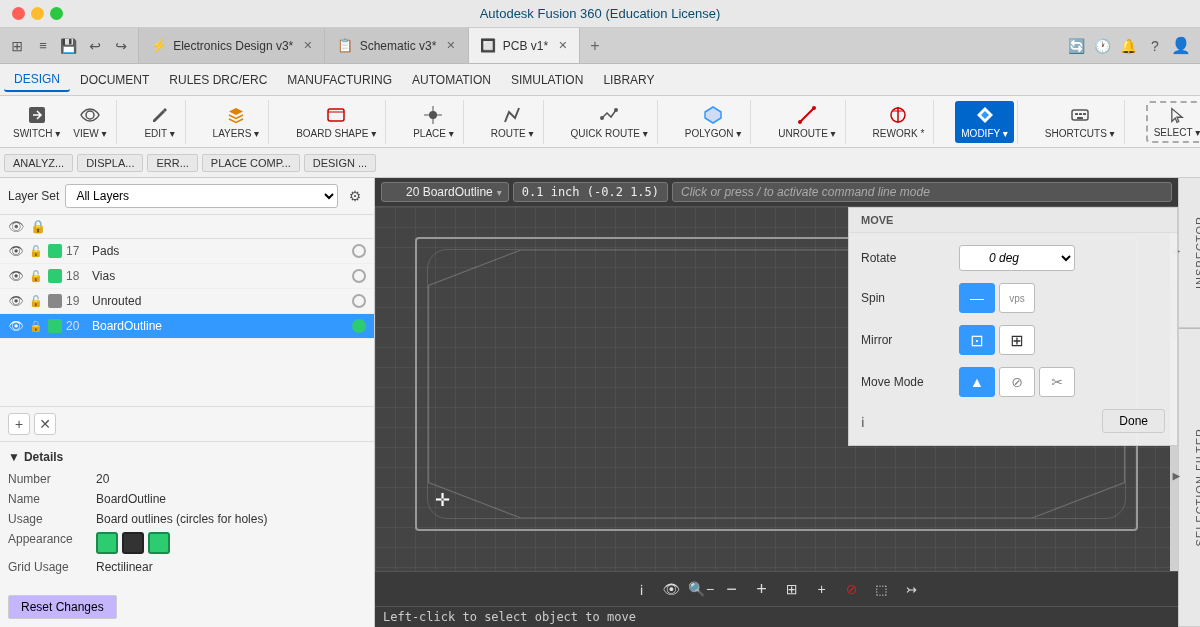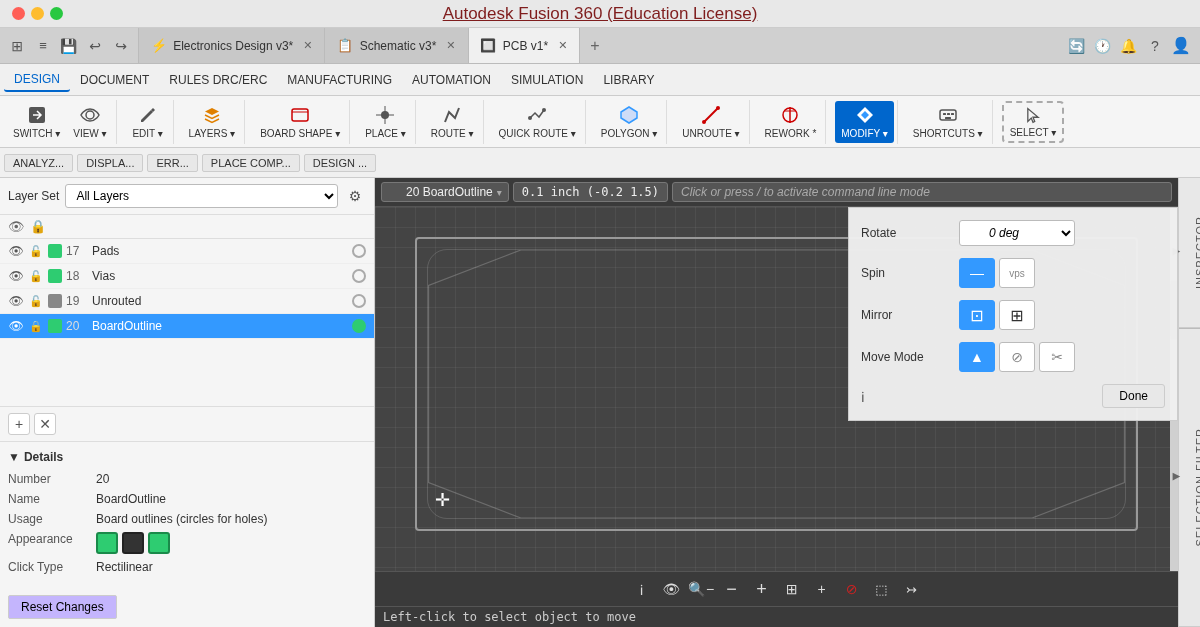--- a/index.html
+++ b/index.html
@@ -1,20 +1,20 @@
 <!DOCTYPE html>
 <html><head>
   <meta charset="utf-8">
   <style>
     * { box-sizing: border-box; margin: 0; padding: 0; }
     body { font-family: -apple-system, BlinkMacSystemFont, 'Segoe UI', Arial, sans-serif; font-size: 12px; background: #2b2b2b; color: #333; overflow: hidden; width: 1200px; height: 627px; }
 
     
     .titlebar { background: #e8e8e8; height: 28px; display: flex; align-items: center; justify-content: center; position: relative; border-bottom: 1px solid #ccc; }
-    .titlebar-title { font-size: 17px; color: #7f1d1d; font-weight: 500; text-decoration: underline; }
+    .titlebar-title { font-size: 13px; color: #0c4a6e; font-weight: 500; }
     .traffic-lights { position: absolute; left: 12px; display: flex; gap: 6px; align-items: center; }
     .traffic-btn { width: 13px; height: 13px; border-radius: 50%; border: none; cursor: pointer; }
     .traffic-close { background: #ff5f57; }
     .traffic-min { background: #febc2e; }
     .traffic-max { background: #28c840; }
 
     
     .tabbar { background: #d0d0d0; height: 36px; display: flex; align-items: stretch; border-bottom: 1px solid #bbb; }
     .tab { display: flex; align-items: center; padding: 0 12px; gap: 6px; font-size: 12px; color: #333; cursor: pointer; border-right: 1px solid #bbb; background: #c8c8c8; position: relative; }
     .tab.active { background: #f0f0f0; }
@@ -22,21 +22,21 @@
     .tab-add { display: flex; align-items: center; padding: 0 10px; color: #666; font-size: 16px; cursor: pointer; }
     .tab-actions { display: flex; align-items: center; margin-left: auto; gap: 4px; padding-right: 8px; }
     .tab-action-btn { width: 22px; height: 22px; display: flex; align-items: center; justify-content: center; color: #555; cursor: pointer; font-size: 14px; }
 
     
     .menubar { background: #f0f0f0; height: 32px; display: flex; align-items: center; border-bottom: 1px solid #ccc; padding: 0 4px; }
     .menu-item { padding: 4px 10px; font-size: 12px; color: #333; cursor: pointer; border-radius: 3px; font-weight: 500; }
     .menu-item.active { color: #0066cc; border-bottom: 2px solid #0066cc; text-align: center; }
 
     
-    .toolbar { background: #f5f5f5; height: 52px; display: flex; align-items: center; border-bottom: 1px solid #ccc; padding: 0 4px; gap: 6px; overflow: hidden; }
+    .toolbar { background: #f5f5f5; height: 52px; display: flex; align-items: center; border-bottom: 1px solid #ccc; padding: 0 4px; gap: 18px; overflow: hidden; }
     .toolbar-group { display: flex; align-items: center; gap: 1px; padding: 0 3px; border-right: 1px solid #ddd; height: 44px; }
     .toolbar-group:last-child { border-right: none; }
     .tool-btn { display: flex; flex-direction: column; align-items: center; justify-content: center; padding: 3px 6px; min-width: 44px; height: 42px; cursor: pointer; border-radius: 3px; gap: 2px; font-size: 10px; color: #333; }
     .tool-btn.active { background: #0066cc; color: white; }
     .tool-btn svg { width: 22px; height: 22px; }
     .tool-btn-label { font-size: 10px; white-space: nowrap; }
 
     
     .subtoolbar { background: #f0f0f0; height: 30px; display: flex; align-items: center; border-bottom: 1px solid #ccc; padding: 0 4px; gap: 4px; }
     .subtoolbar-btn { padding: 2px 8px; font-size: 11px; color: #333; cursor: pointer; background: #e8e8e8; border: 1px solid #ccc; border-radius: 2px; }
@@ -415,21 +415,21 @@
       </div>
       <div class="details-row">
         <span class="details-label">Appearance</span>
         <div class="appearance-swatches">
           <div class="appearance-swatch" style="background:#2ecc71; border-color:#1a8a4a;"></div>
           <div class="appearance-swatch" style="background:#333333; border-color:#222;"></div>
           <div class="appearance-swatch" style="background:#2ecc71; border-color:#1a8a4a;"></div>
         </div>
       </div>
       <div class="details-row">
-        <span class="details-label">Click Type</span>
+        <span class="details-label">Grid Usage</span>
         <span class="details-value">Rectilinear</span>
       </div>
       <button class="reset-btn">Reset Changes</button>
     </div>
   </div>
 
   <div class="canvas-area">
 
     <div class="canvas-toolbar">
       <div class="canvas-layer-select">
@@ -450,20 +450,21 @@
 
             <svg style="position:absolute;inset:0;width:100%;height:100%;opacity:0.5;" viewBox="0 0 300 300" preserveAspectRatio="none">
               <polygon points="40,0 260,0 300,40 300,260 260,300 40,300 0,260 0,40" fill="none" stroke="rgba(200,200,200,0.6)" stroke-width="1"></polygon>
             </svg>
           </div>
         </div>
 
         <div class="canvas-cursor">✛</div>
 
         <div class="move-panel">
+          <div class="move-panel-header">MOVE</div>
           <div class="move-panel-body">
 
             <div class="move-row">
               <span class="move-row-label">Rotate</span>
               <select class="move-select">
                 <option>0 deg</option>
                 <option>90 deg</option>
                 <option>180 deg</option>
                 <option>270 deg</option>
               </select>

